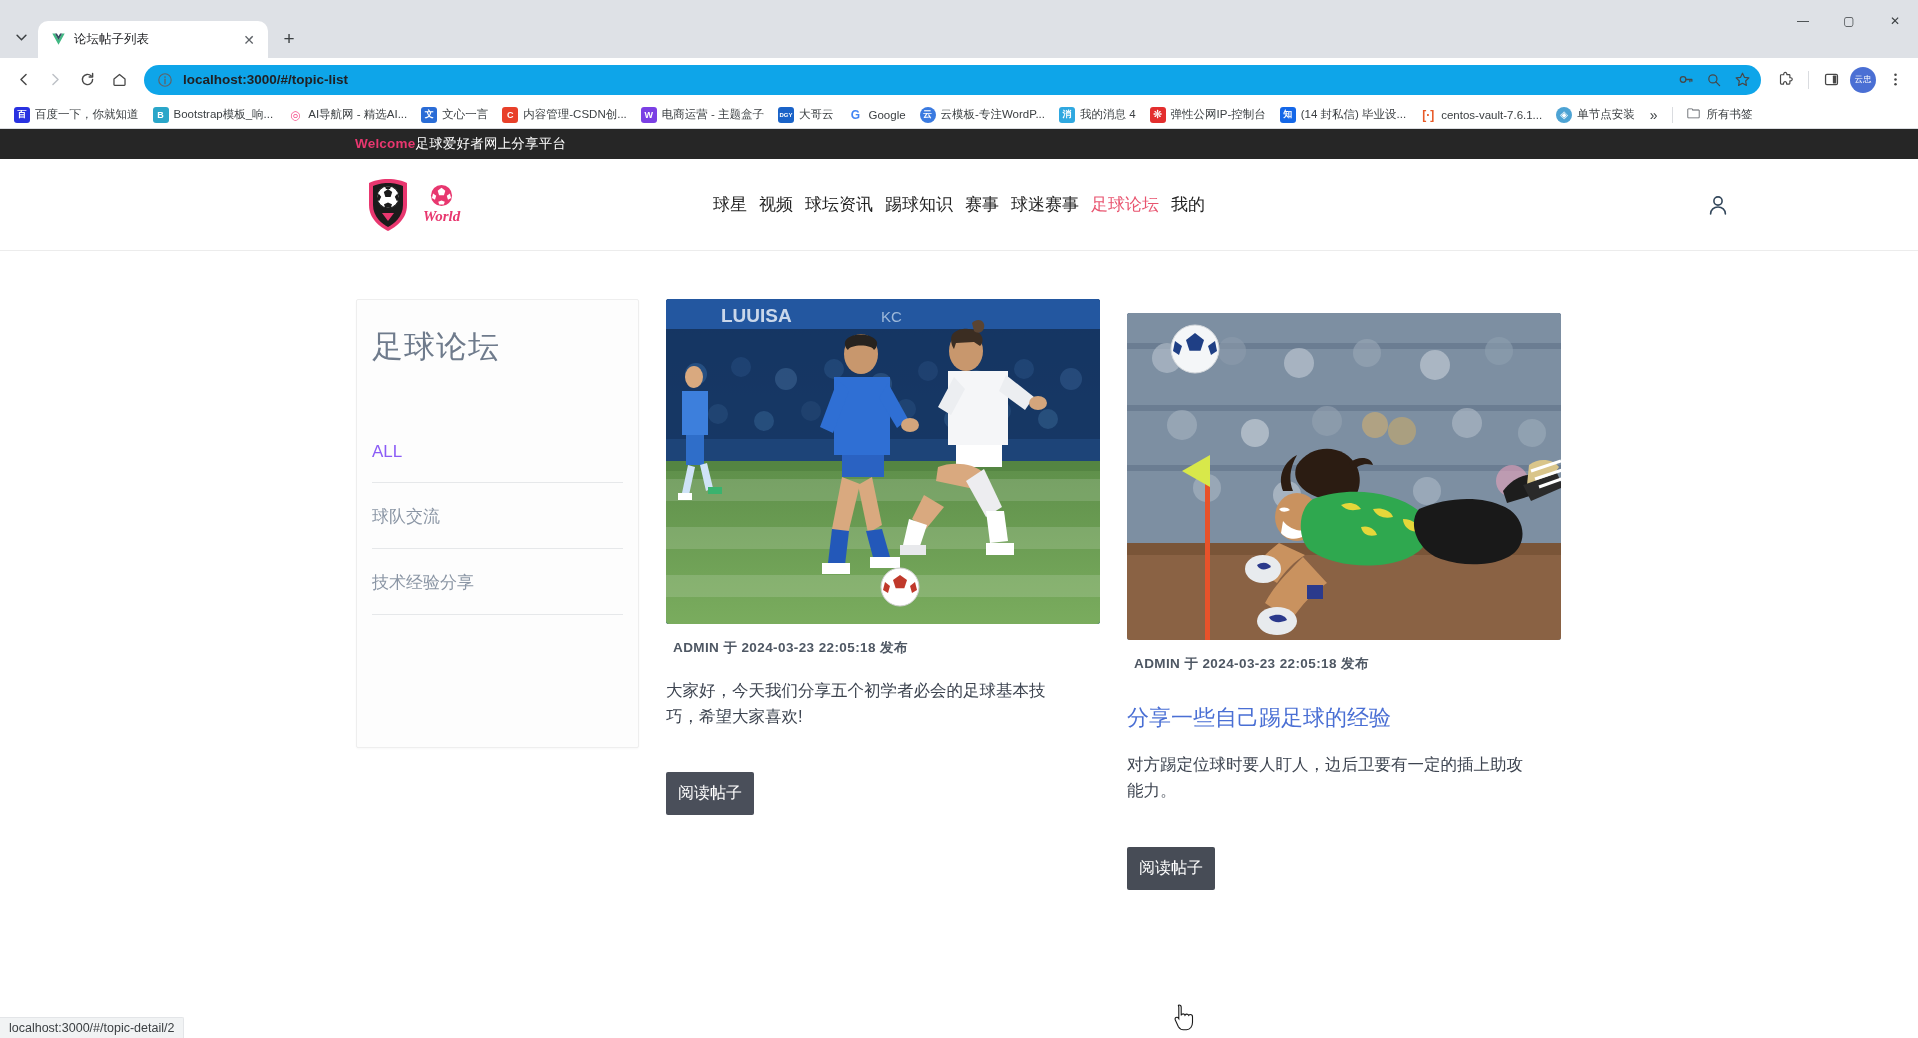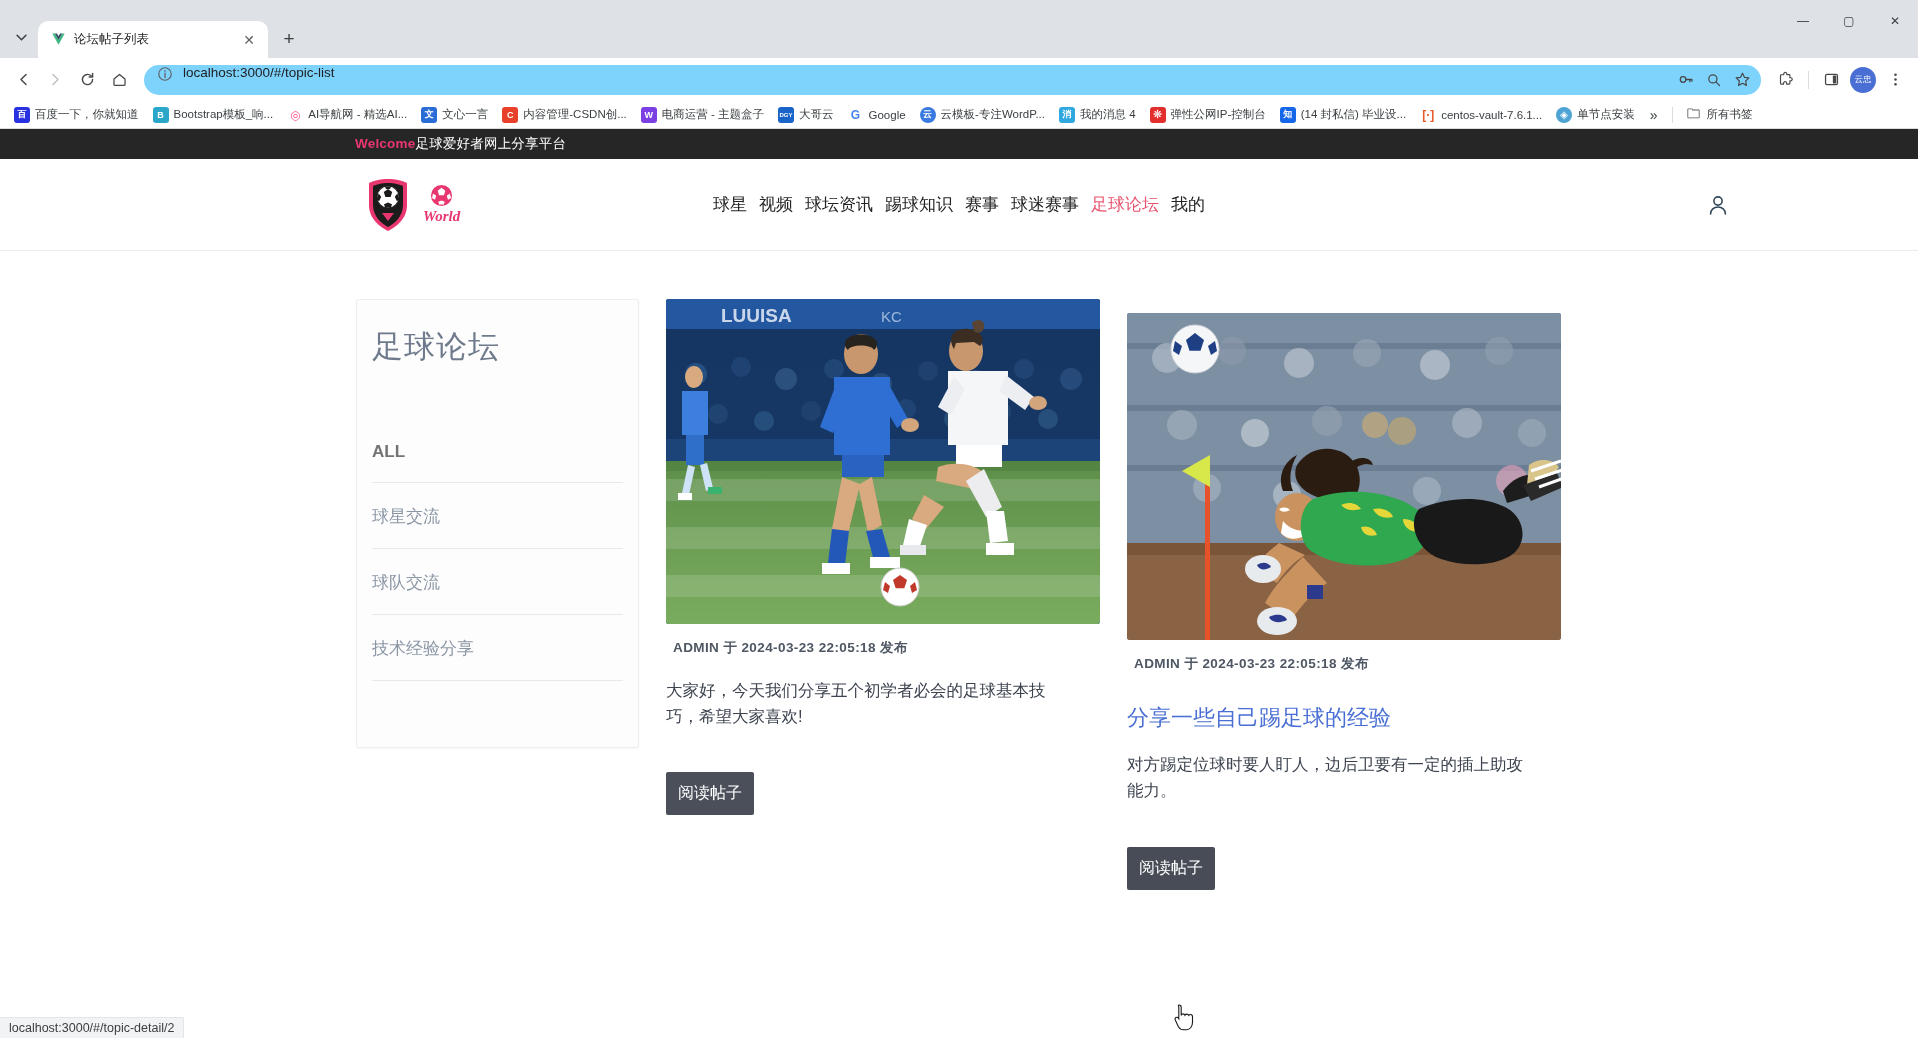--- a/index.html
+++ b/index.html
@@ -72,24 +72,25 @@
     padding: 0 8px; gap: 2px;
   }
   .tb-icon {
     width: 30px; height: 30px; flex: 0 0 30px;
     display: flex; align-items: center; justify-content: center;
     border-radius: 50%; color: #474747;
   }
   .tb-icon.disabled { color: #bdc1c6; }
   .omnibox {
     flex: 1; height: 30px; margin: 0 8px;
-    background: #7dd3fc; border-radius: 15px;
-    display: flex; 
+    background: #0ea5e9; border-radius: 15px;
+    display: flex; align-items: center;
     padding: 0 6px 0 12px;
     position: relative;
+    font-weight: bold;
   }
   .omni-info {
     width: 18px; height: 18px; flex: 0 0 18px;
     display: flex; align-items: center; justify-content: center;
     color: #5f6368; margin-right: 9px;
   }
   .omni-url {
     font-size: 13.5px; color: #202124; flex: 1;
     white-space: nowrap; overflow: hidden;
   }
@@ -193,21 +194,21 @@
     padding: 0 0 0 0; margin-bottom: 74px;
     letter-spacing: 1px;
   }
   .sb-item {
     font-size: 17px; color: #8b96a5;
     padding: 0 0 20px 0;
     border-bottom: 1px solid #e6e8ea;
     margin-bottom: 22px;
     text-decoration: none; display: block;
   }
-  .sb-item.active { color: #737373; font-weight: bold; }
+  .sb-item.active { color: #8b5cf6; }
   .sb-item:last-child { margin-bottom: 0; }
 
   
   .posts { display: flex; gap: 27px; }
   .post { width: 434px; flex: 0 0 434px; }
   .post.p2 { padding-top: 14px; }
   .post-img {
     width: 434px; height: 325px;
     border-radius: 3px; overflow: hidden;
     position: relative; background: #2a4a77;
@@ -474,21 +475,20 @@
           <path d="M4.6 21c0-4.3 3.3-7 7.4-7s7.4 2.7 7.4 7" stroke="#33475b" stroke-width="1.6" fill="none" stroke-linecap="round"></path>
         </svg>
       </div>
     </div>
 
     <div class="content">
 
       <aside class="sidebar">
         <h2 class="sb-title">足球论坛</h2>
         <a href="#" class="sb-item active">ALL</a>
-        <a href="#" class="sb-item">球星交流</a>
         <a href="#" class="sb-item">球队交流</a>
         <a href="#" class="sb-item">技术经验分享</a>
       </aside>
 
       <div class="posts">
 
         <article class="post p1">
           <div class="post-img">
             <svg width="434" height="325" viewBox="0 0 434 325" preserveAspectRatio="none">
               <defs>

